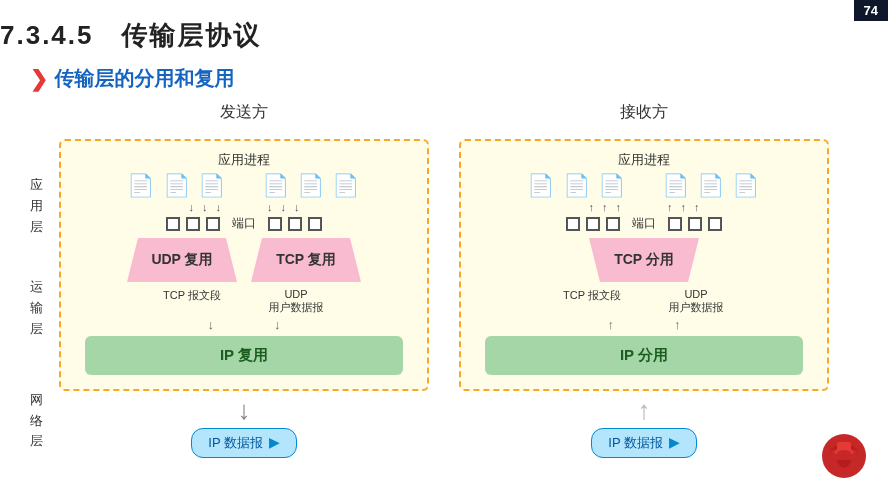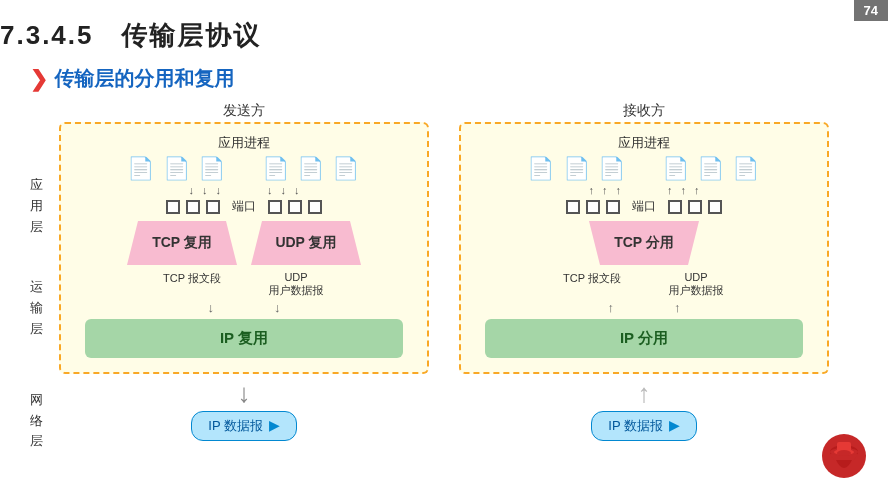--- a/index.html
+++ b/index.html
@@ -19,21 +19,21 @@
       font-weight: bold;
       color: #222;
       letter-spacing: 2px;
     }
 
     
     .page-num {
       position: absolute;
       top: 0;
       right: 0;
-      background: #737373;
+      background: #0f172a;
       color: #fff;
       font-size: 13px;
       padding: 3px 10px;
       font-weight: bold;
     }
 
     
     .section-title {
       display: flex;
       align-items: center;
@@ -59,23 +59,23 @@
     }
 
     
     .side-box {
       position: relative;
       width: 370px;
     }
 
     .side-label {
       text-align: center;
-      font-size: 14px;
+      font-size: 16px;
       color: #333;
-      margin-bottom: 2px;
+      margin-bottom: 16px;
     }
 
     
     .yellow-box {
       background: #fffde7;
       border: 2px dashed #f9a825;
       border-radius: 6px;
       padding: 10px 14px 14px 14px;
       position: relative;
     }
@@ -251,22 +251,22 @@
         <div class="port-square"></div>
         <div class="port-square"></div>
         <div class="port-square"></div>
         <div style="font-size:12px; color:#333; margin:0 6px;">端口</div>
         <div class="port-square"></div>
         <div class="port-square"></div>
         <div class="port-square"></div>
       </div>
 
       <div class="trap-row">
+        <div class="trapezoid trap-pink">UDP 复用</div>
         <div class="trapezoid trap-pink">TCP 复用</div>
-        <div class="trapezoid trap-pink">UDP 复用</div>
       </div>
 
       <div class="segment-labels">
         <div class="seg-label" style="font-size:11px;">TCP 报文段</div>
         <div class="seg-label" style="font-size:11px; white-space:pre-line;">UDP
 用户数据报</div>
       </div>
 
       <div style="display:flex; justify-content:center; gap:60px; margin-bottom:4px;">
         <span style="font-size:13px; color:#666;">↓</span>

